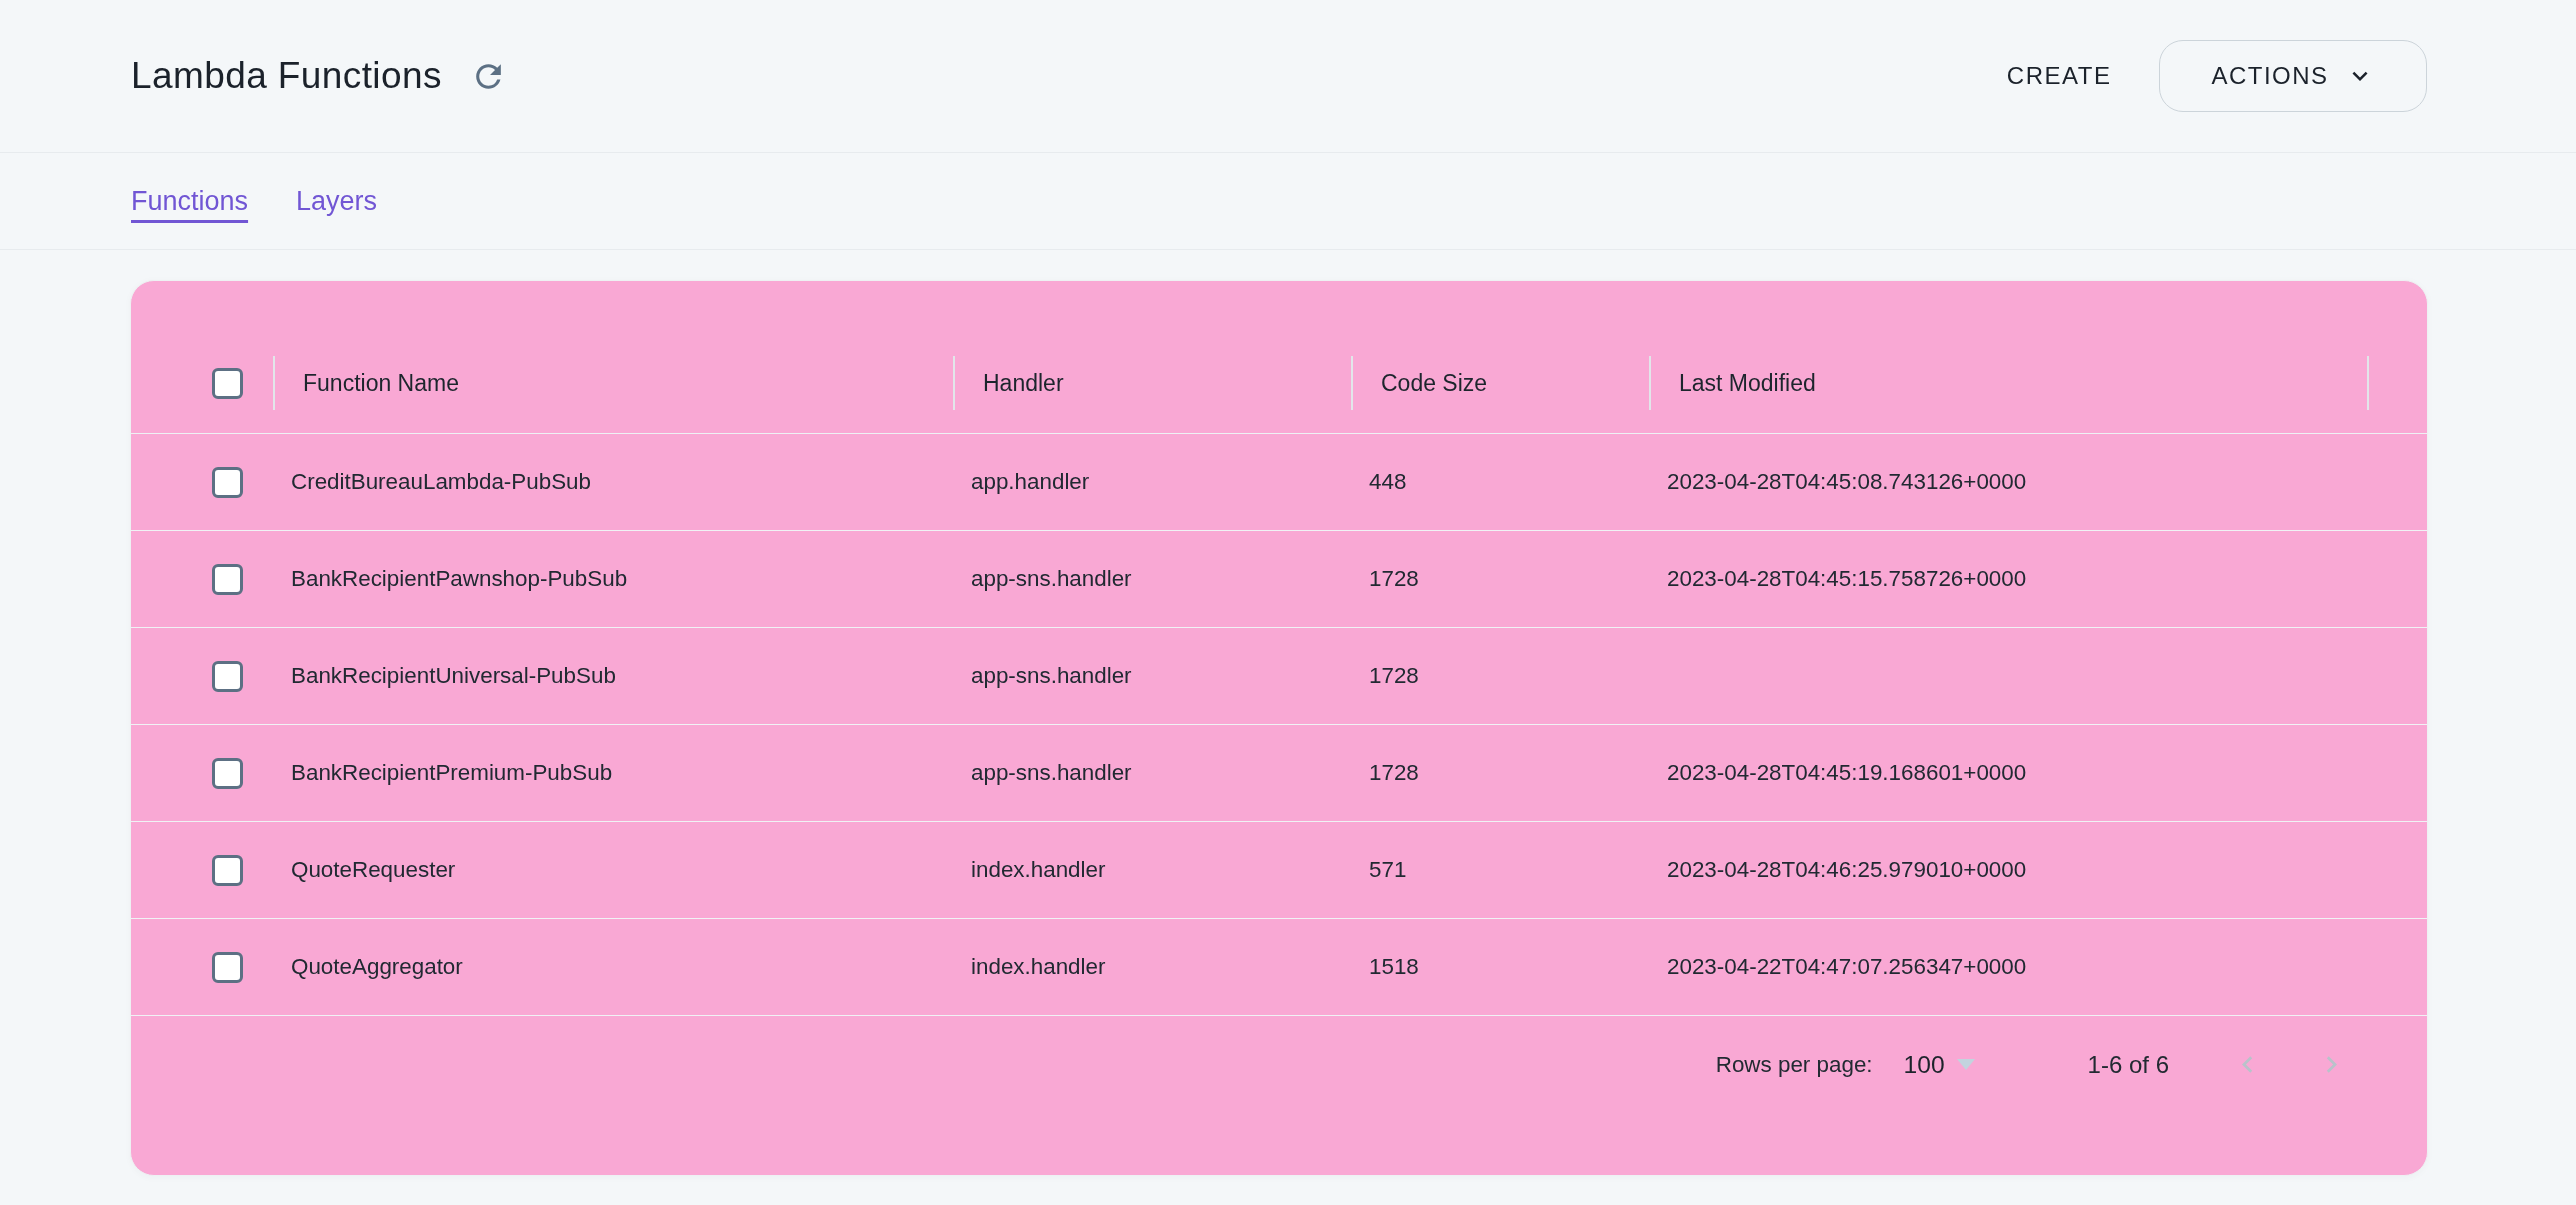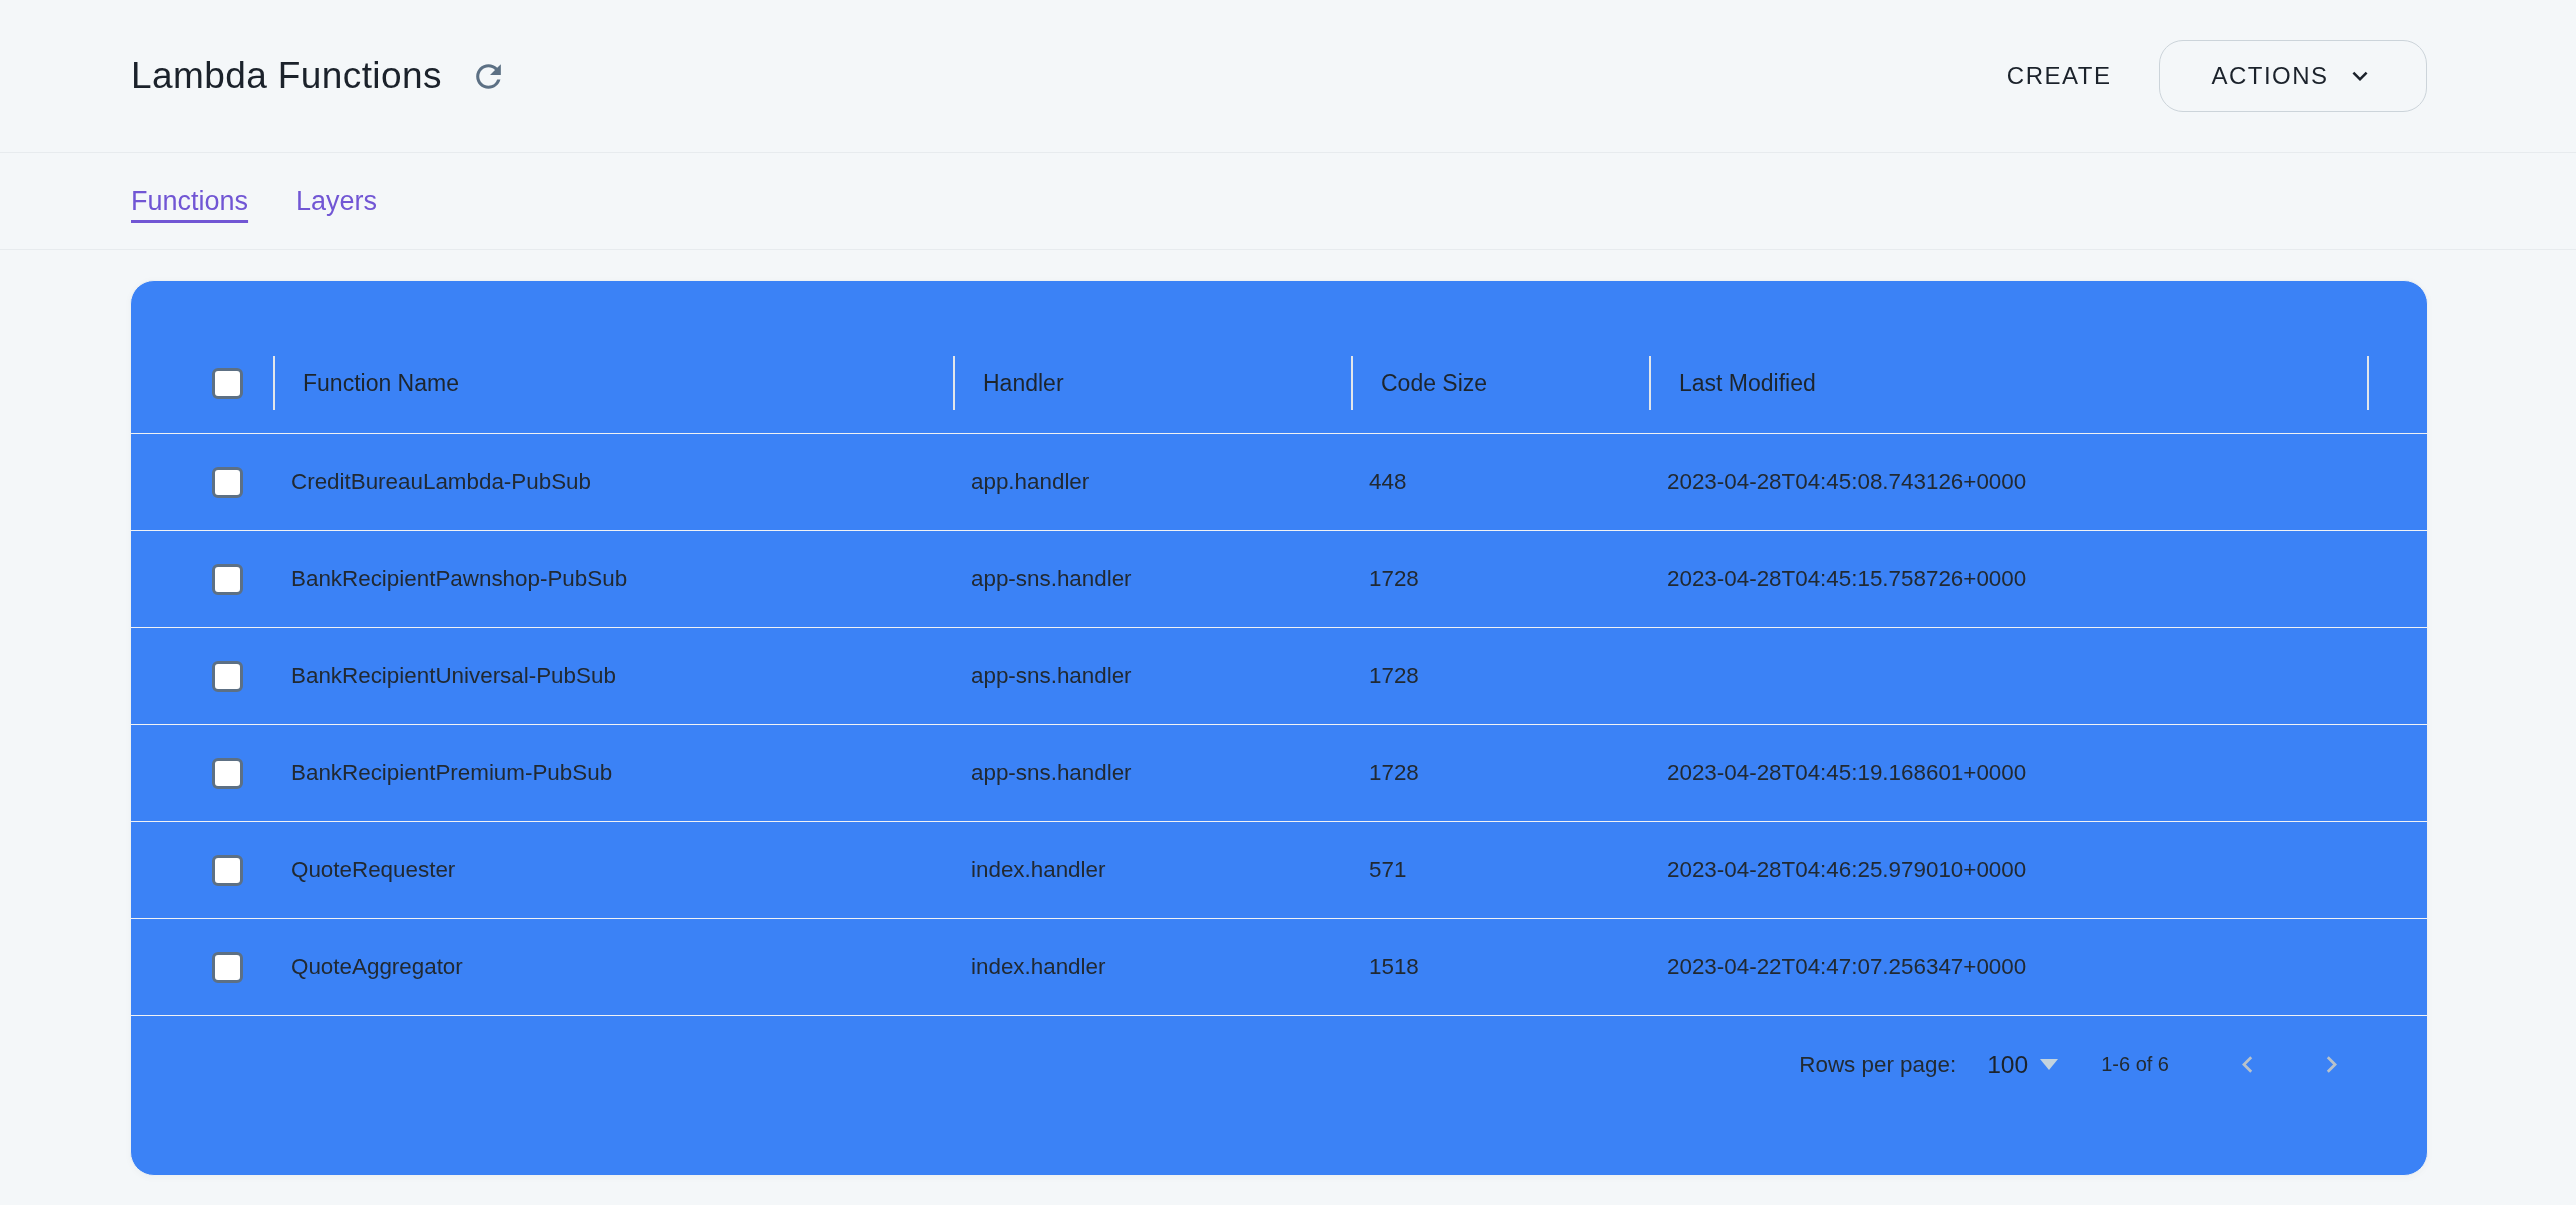--- a/index.html
+++ b/index.html
@@ -86,21 +86,21 @@
     text-decoration: underline;
     text-decoration-thickness: 3px;
     text-underline-offset: 10.4px;
   }
 
   
   .card {
     margin: 30px 130px 0 130px;
     width: 2298px;
     height: 896px;
-    background: #3b82f6;
+    background: #f9a8d4;
     border: 0.7px solid #eef1f3;
     border-radius: 24px;
     box-shadow: 0 1.5px 7.5px rgba(30, 50, 70, 0.03);
     padding-top: 52px;
     overflow: hidden;
   }
 
   .grid-row {
     display: flex;
     align-items: center;
@@ -184,21 +184,21 @@
     cursor: pointer;
   }
   .rpp-value { font-size: 24.6px; color: #1c232b; }
   .rpp-caret {
     margin-left: 12px;
     width: 0; height: 0;
     border-left: 9.7px solid transparent;
     border-right: 9.7px solid transparent;
     border-top: 11.2px solid #c3d3de;
   }
-  .range-label { margin-left: 43px; font-size: 20px; color: #222a32; }
+  .range-label { margin-left: 113px; font-size: 24px; color: #222a32; }
   .pg-btn {
     background: none;
     border: none;
     padding: 4.5px;
     cursor: default;
     display: flex;
     align-items: center;
   }
   .pg-btn.prev { margin-left: 57px; }
   .pg-btn.next { margin-left: 42px; }

